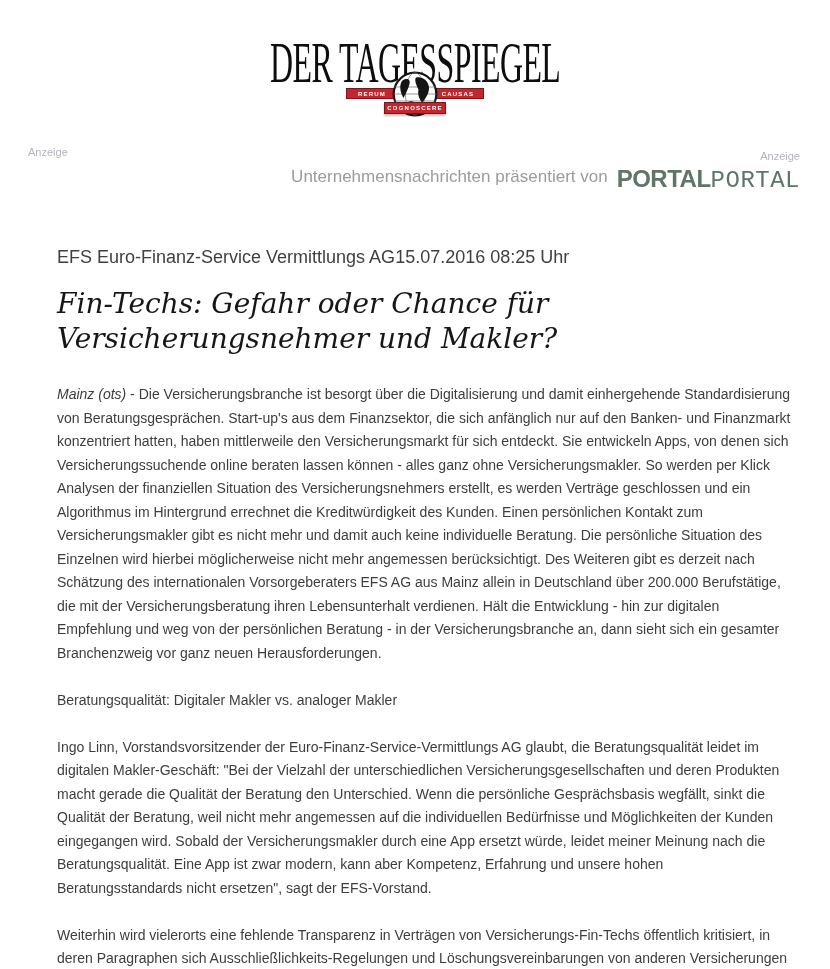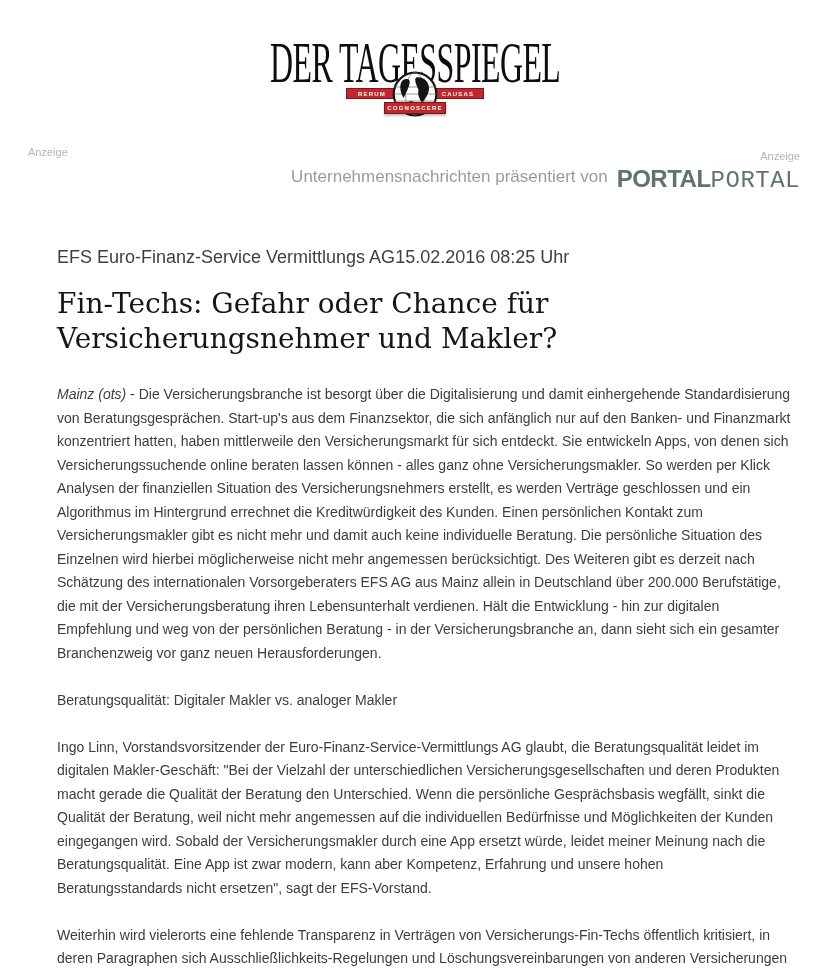--- a/index.html
+++ b/index.html
@@ -61,20 +61,21 @@
   
   .article{position:absolute;left:57px;top:247px;width:734px;color:var(--body-text);}
   .meta-row{display:flex;align-items:baseline;font-size:18px;color:#3f3f3f;}
   .article-title{
     margin-top:18px;
     font-family:"DejaVu Serif",serif;
     font-weight:400;
     font-size:28px;
     line-height:35px;
     color:#161616;
+    font-style:italic;
   }
   .body-copy p{font-size:14px;line-height:23.5px;margin-top:23.5px;color:var(--body-text);}
   .body-copy p.lead{margin-top:27px;}
   .loc{font-style:italic;}
 </style>
 </head>
 <body>
 
 <div class="page">
 
@@ -102,21 +103,21 @@
     <div class="ad-right">Anzeige</div>
     <div class="presenter-line">
       <span class="presenter-text">Unternehmensnachrichten präsentiert von</span>
       <span class="pp-logo"><span class="pp-strong">PORTAL</span><span class="pp-light">PORTAL</span></span>
     </div>
   </div>
 
   <main class="article">
     <div class="meta-row">
       <span>EFS Euro-Finanz-Service Vermittlungs AG</span>
-      <span>15.02.2016 08:25 Uhr</span>
+      <span>15.07.2016 08:25 Uhr</span>
     </div>
 
     <h1 class="article-title">Fin-Techs: Gefahr oder Chance für Versicherungsnehmer und Makler?</h1>
 
     <div class="body-copy">
       <p class="lead"><span class="loc">Mainz (ots)</span><span> - Die Versicherungsbranche ist besorgt über die Digitalisierung und damit einhergehende Standardisierung von Beratungsgesprächen. Start-up's aus dem Finanzsektor, die sich anfänglich nur auf den Banken- und Finanzmarkt konzentriert hatten, haben mittlerweile den Versicherungsmarkt für sich entdeckt. Sie entwickeln Apps, von denen sich Versicherungssuchende online beraten lassen können - alles ganz ohne Versicherungsmakler. So werden per Klick Analysen der finanziellen Situation des Versicherungsnehmers erstellt, es werden Verträge geschlossen und ein Algorithmus im Hintergrund errechnet die Kreditwürdigkeit des Kunden. Einen persönlichen Kontakt zum Versicherungsmakler gibt es nicht mehr und damit auch keine individuelle Beratung. Die persönliche Situation des Einzelnen wird hierbei möglicherweise nicht mehr angemessen berücksichtigt. Des Weiteren gibt es derzeit nach Schätzung des internationalen Vorsorgeberaters EFS AG aus Mainz allein in Deutschland über 200.000 Berufstätige, die mit der Versicherungsberatung ihren Lebensunterhalt verdienen. Hält die Entwicklung - hin zur digitalen Empfehlung und weg von der persönlichen Beratung - in der Versicherungsbranche an, dann sieht sich ein gesamter Branchenzweig vor ganz neuen Herausforderungen.</span></p>
       <p>Beratungsqualität: Digitaler Makler vs. analoger Makler</p>
       <p>Ingo Linn, Vorstandsvorsitzender der Euro-Finanz-Service-Vermittlungs AG glaubt, die Beratungsqualität leidet im digitalen Makler-Geschäft: "Bei der Vielzahl der unterschiedlichen Versicherungsgesellschaften und deren Produkten macht gerade die Qualität der Beratung den Unterschied. Wenn die persönliche Gesprächsbasis wegfällt, sinkt die Qualität der Beratung, weil nicht mehr angemessen auf die individuellen Bedürfnisse und Möglichkeiten der Kunden eingegangen wird. Sobald der Versicherungsmakler durch eine App ersetzt würde, leidet meiner Meinung nach die Beratungsqualität. Eine App ist zwar modern, kann aber Kompetenz, Erfahrung und unsere hohen Beratungsstandards nicht ersetzen", sagt der EFS-Vorstand.</p>
       <p>Weiterhin wird vielerorts eine fehlende Transparenz in Verträgen von Versicherungs-Fin-Techs öffentlich kritisiert, in deren Paragraphen sich Ausschließlichkeits-Regelungen und Löschungsvereinbarungen von anderen Versicherungen verstecken können. Das hat zur Folge, dass eine hohe Stornoquote bei Fin-Tech-Verträgen auftritt. Einige Versicherer wünschen mit Fin-Techs keine Zusammenarbeit, aber finden dennoch in Versicherungs-App's Erwähnung.</p>
     </div>

